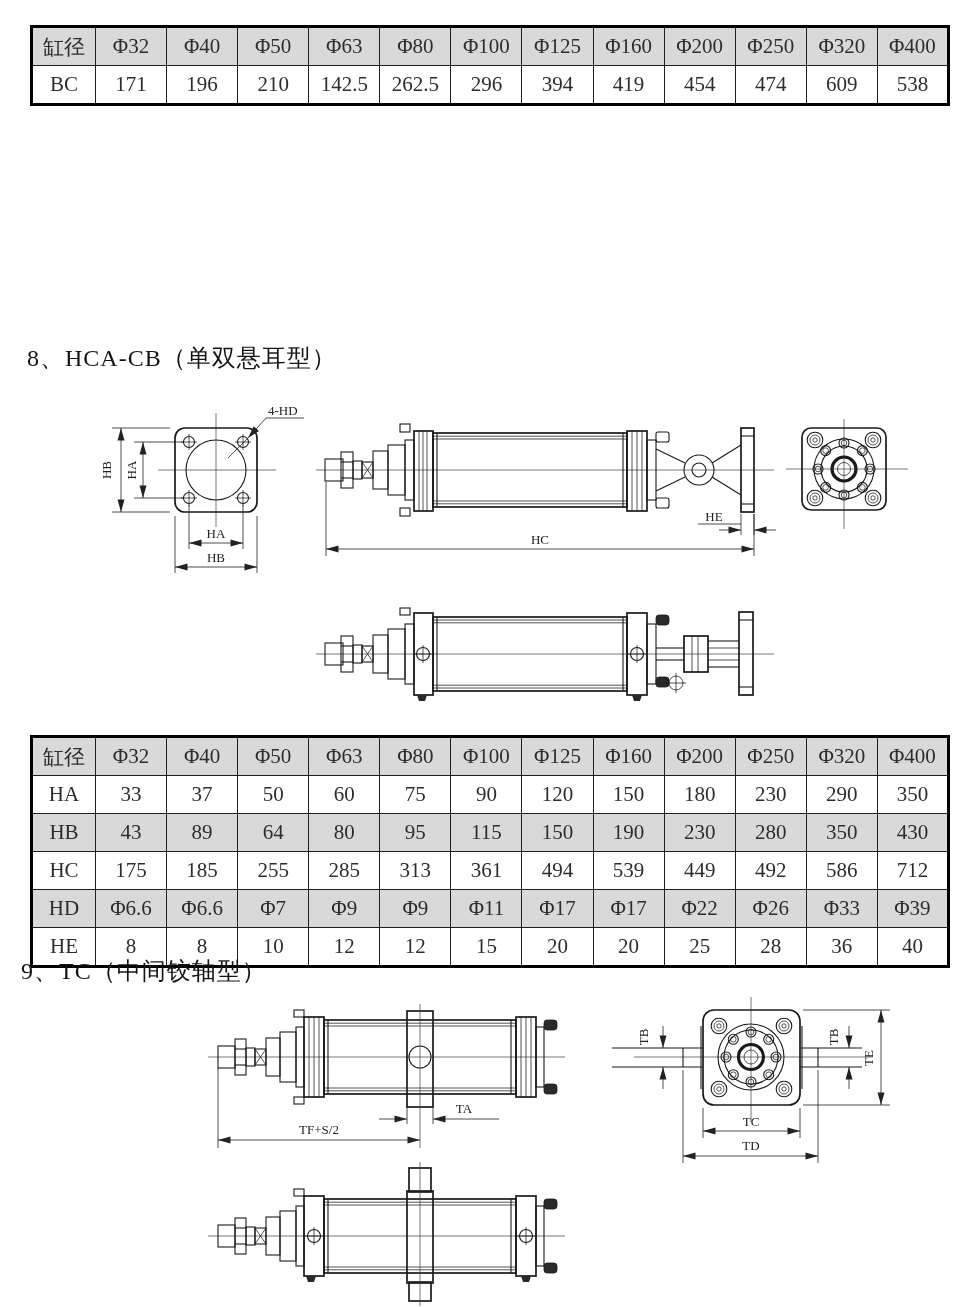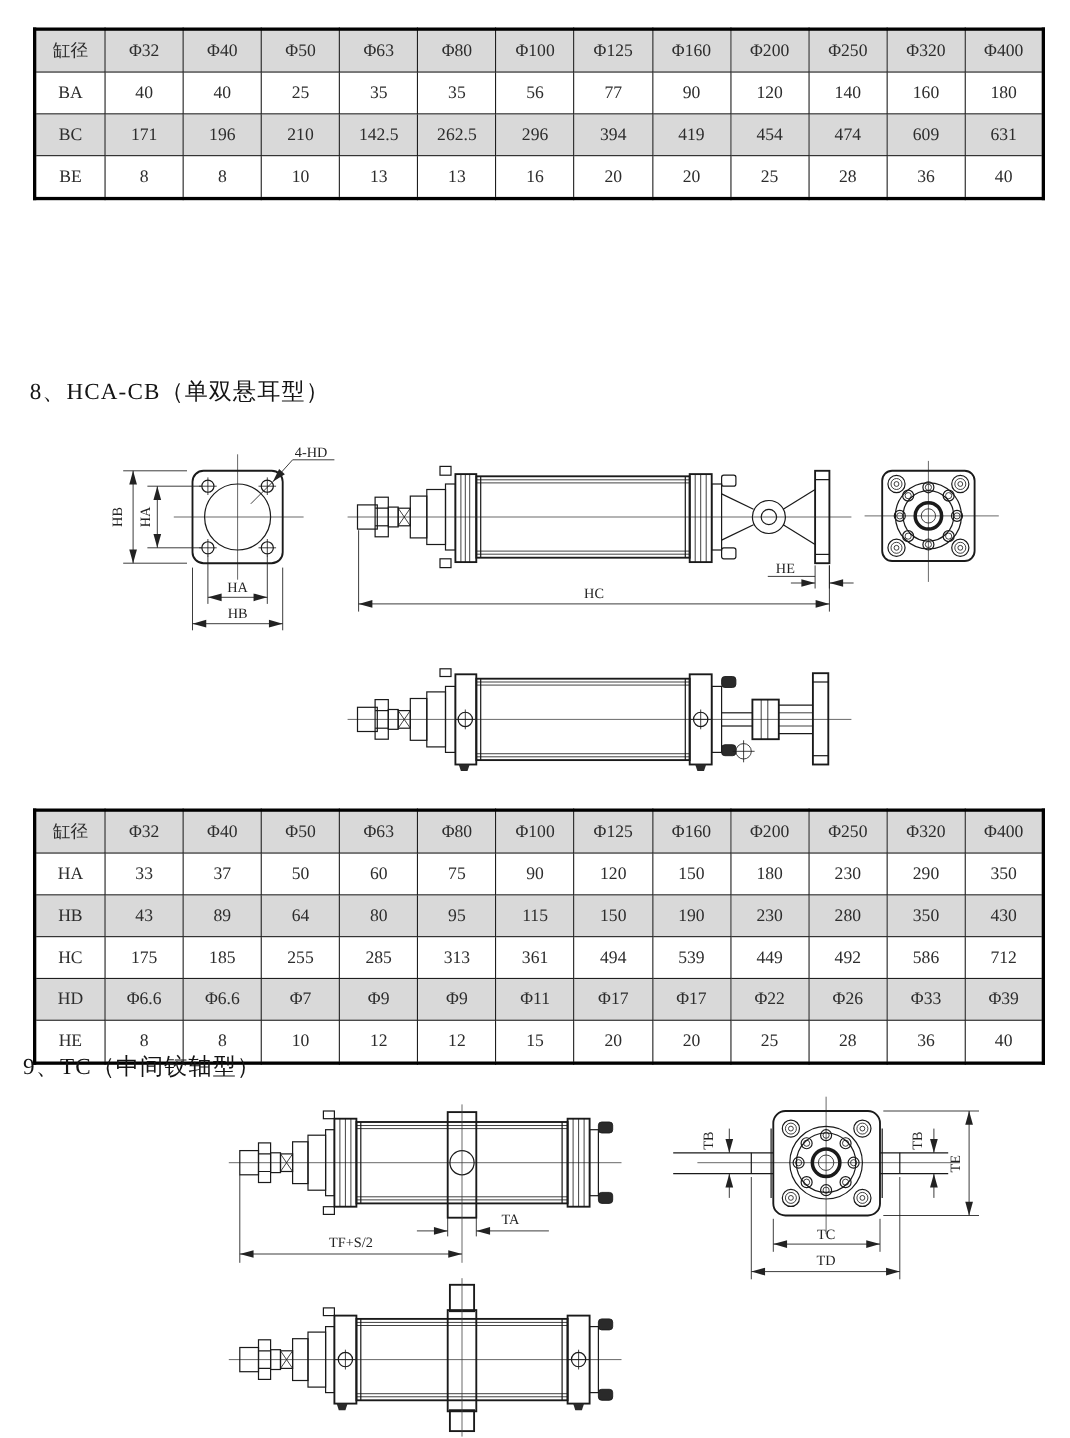--- a/index.html
+++ b/index.html
@@ -1,29 +1,29 @@
 <!DOCTYPE html>
 <html><head>
 <meta charset="utf-8">
 <style>
   html,body{margin:0;padding:0;background:#ffffff;}
   .page{position:relative;width:973px;height:1307px;background:#ffffff;overflow:hidden;
         font-family:"Liberation Serif","DejaVu Serif",serif;}
   
   table.spec{position:absolute;left:30px;width:920px;border-collapse:collapse;table-layout:fixed;
-             border:3px solid #000;font-size:16px;color:#2d2d2d;}
+             border:3px solid #000;font-size:21px;color:#2d2d2d;}
   table.spec th,table.spec td{border:1.2px solid #1f1f1f;text-align:center;vertical-align:middle;
              height:37px;font-weight:400;padding:0;overflow:hidden;white-space:nowrap;}
   table.spec thead th{background:#d9d9d9;}
   table.spec tbody tr:nth-child(even){background:#d9d9d9;}
   table.spec th:first-child,table.spec td:first-child{width:62px;}
   .t1{top:25px;}
   .t2{top:735px;}
   
-  .sec-h{position:absolute;font-size:21px;color:#141414;letter-spacing:1px;white-space:nowrap;}
+  .sec-h{position:absolute;font-size:24px;color:#141414;letter-spacing:1px;white-space:nowrap;}
   .h8{left:27px;top:342px;}
   .h9{left:21px;top:922px;margin-top:33px;}
   
   svg.draw{position:absolute;left:0;}
   .s8{top:380px;}
   .s9{top:995px;}
   .ln{fill:none;stroke:#1a1a1a;stroke-width:1.7;}
   .m{fill:none;stroke:#1a1a1a;stroke-width:1.1;}
   .th{fill:none;stroke:#1a1a1a;stroke-width:0.75;}
   .cl{fill:none;stroke:#3c3c3c;stroke-width:0.7;}
@@ -50,63 +50,33 @@
           <th>Φ125</th>
           <th>Φ160</th>
           <th>Φ200</th>
           <th>Φ250</th>
           <th>Φ320</th>
           <th>Φ400</th>
         </tr>
       </thead>
       <tbody>
         <tr>
-          <th>BA</th>
-          <td>40</td>
-          <td>40</td>
-          <td>25</td>
-          <td>35</td>
-          <td>35</td>
-          <td>56</td>
-          <td>77</td>
-          <td>90</td>
-          <td>120</td>
-          <td>140</td>
-          <td>160</td>
-          <td>180</td>
-        </tr>
-        <tr>
           <th>BC</th>
           <td>171</td>
           <td>196</td>
           <td>210</td>
           <td>142.5</td>
           <td>262.5</td>
           <td>296</td>
           <td>394</td>
           <td>419</td>
           <td>454</td>
           <td>474</td>
           <td>609</td>
-          <td>631</td>
-        </tr>
-        <tr>
-          <th>BE</th>
-          <td>8</td>
-          <td>8</td>
-          <td>10</td>
-          <td>13</td>
-          <td>13</td>
-          <td>16</td>
-          <td>20</td>
-          <td>20</td>
-          <td>25</td>
-          <td>28</td>
-          <td>36</td>
-          <td>40</td>
+          <td>538</td>
         </tr>
       </tbody>
     </table>
 
   <div class="sec-h h8">8、HCA-CB（单双悬耳型）</div>
 
   <svg class="draw s8" width="973" height="345" viewBox="0 380 973 345">
     <defs>
       <marker id="arrA" markerUnits="userSpaceOnUse" markerWidth="14" markerHeight="9" refX="13" refY="4.5" orient="auto-start-reverse">
         <path d="M0.5,1 L13,4.5 L0.5,8 Z" fill="#222"></path>

